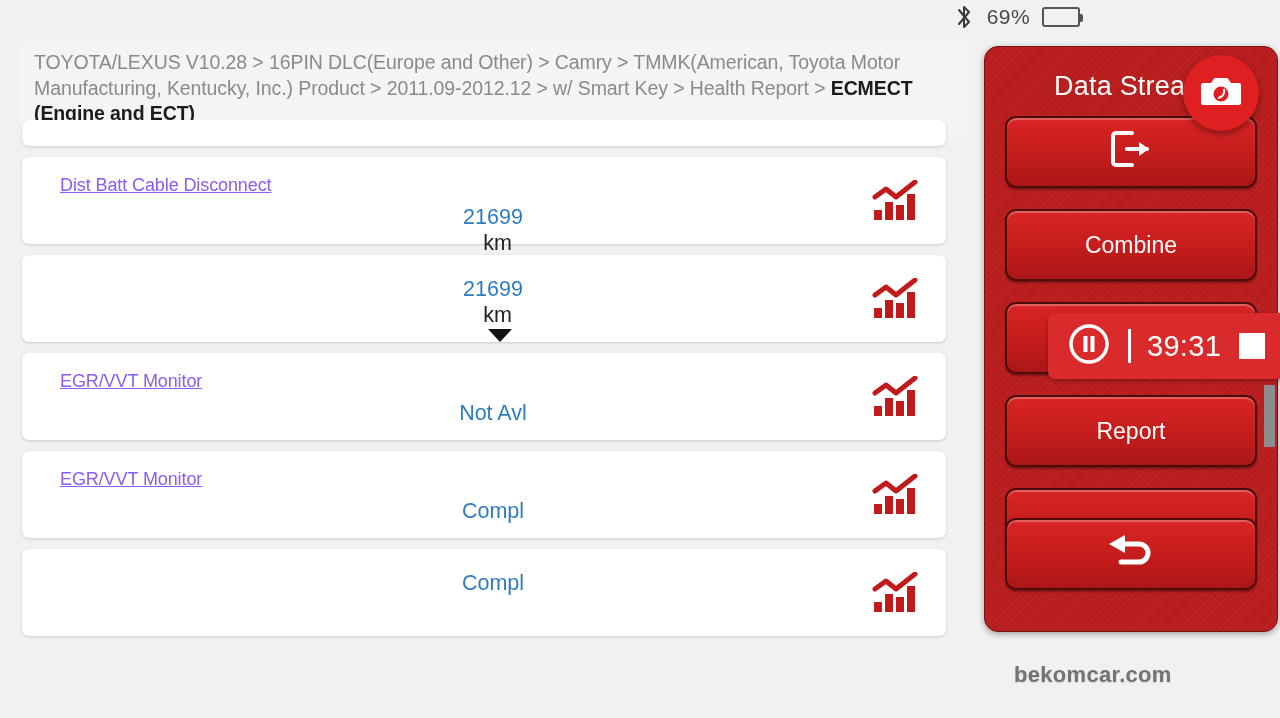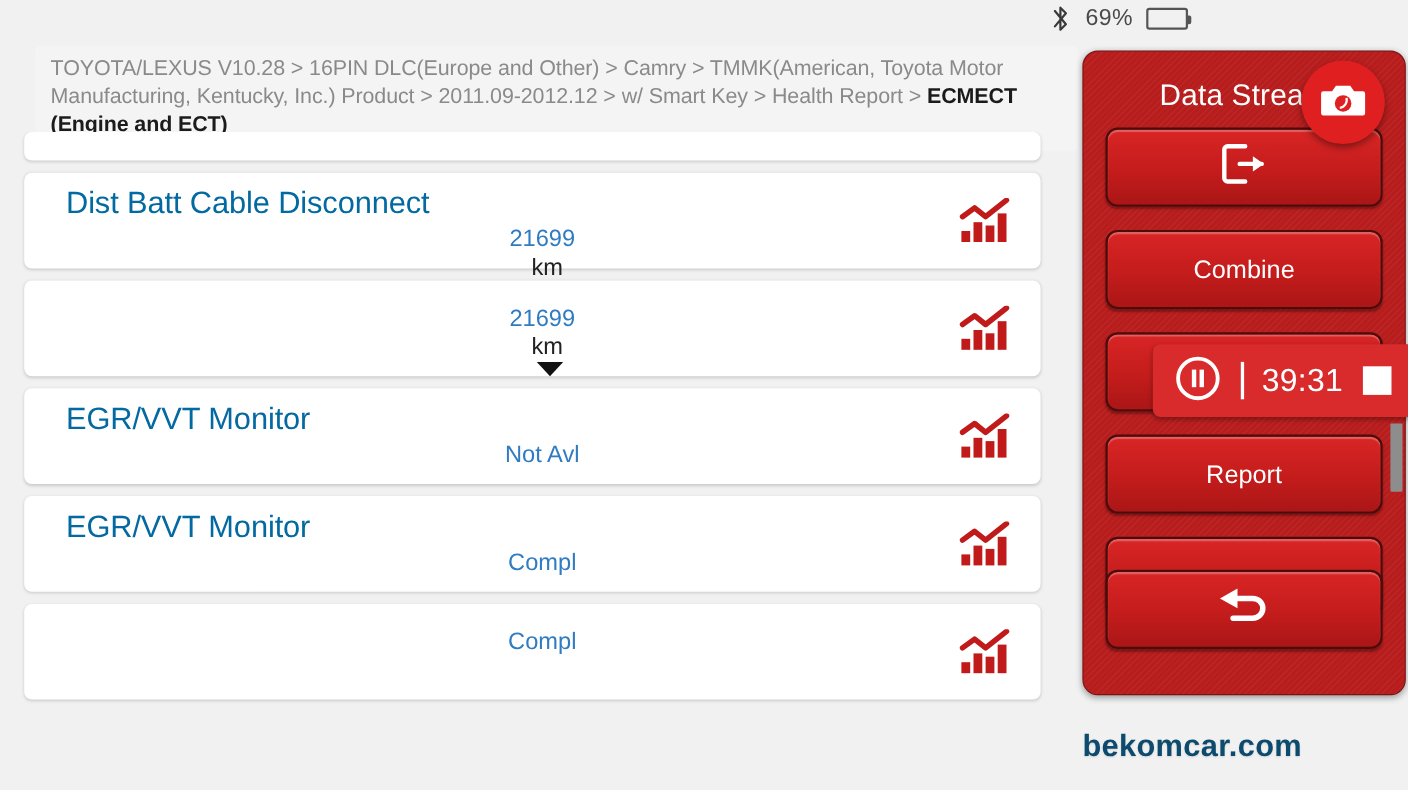--- a/index.html
+++ b/index.html
@@ -61,21 +61,21 @@
   .batt-fill {
     height: 100%;
     background: #555;
     border-radius: 1px;
   }
 
   
   .breadcrumb {
     position: absolute;
     top: 42px;
-    left: 32px;
+    left: 20px;
     width: 948px;
     background: #f4f4f4;
     border-radius: 4px;
     padding: 8px 14px 10px 14px;
     box-sizing: border-box;
     font-size: 19.5px;
     line-height: 25.5px;
     color: #8a8a8a;
     letter-spacing: -0.1px;
   }
@@ -106,24 +106,25 @@
   .row.partial-top {
     height: 26px;
     padding-top: 0;
     overflow: hidden;
     margin-bottom: 11px;
   }
   .row.partial-top .row-label {
     margin-top: -22px;
   }
   .row-label {
-    font-size: 28px;
-    color: #0369a1;
+    font-size: 18px;
+    color: #8b5cf6;
     line-height: 26px;
     letter-spacing: -0.1px;
+    text-decoration: underline;
   }
   .row-value {
     margin-top: 6px;
     font-size: 21.5px;
     color: #2f7cc2;
     display: flex;
     align-items: center;
     line-height: 26px;
     flex-direction: column;
   }
@@ -256,25 +257,25 @@
     width: 11px;
     height: 62px;
     background: #8d8d8d;
     border-radius: 1px;
     z-index: 8;
   }
 
   
   .watermark {
     position: absolute;
-    left: 984px;
+    left: 1014px;
     top: 662px;
-    font-size: 28px;
+    font-size: 22px;
     font-weight: bold;
-    color: #0c4a6e;
+    color: #737373;
     letter-spacing: 0.3px;
     text-shadow: 0 1px 2px rgba(0,0,0,0.12);
   }
 </style>
 </head>
 <body>
 
 <div class="status-bar">
   <span class="bt-icon">
     <svg width="18" height="26" viewBox="0 0 18 26">

